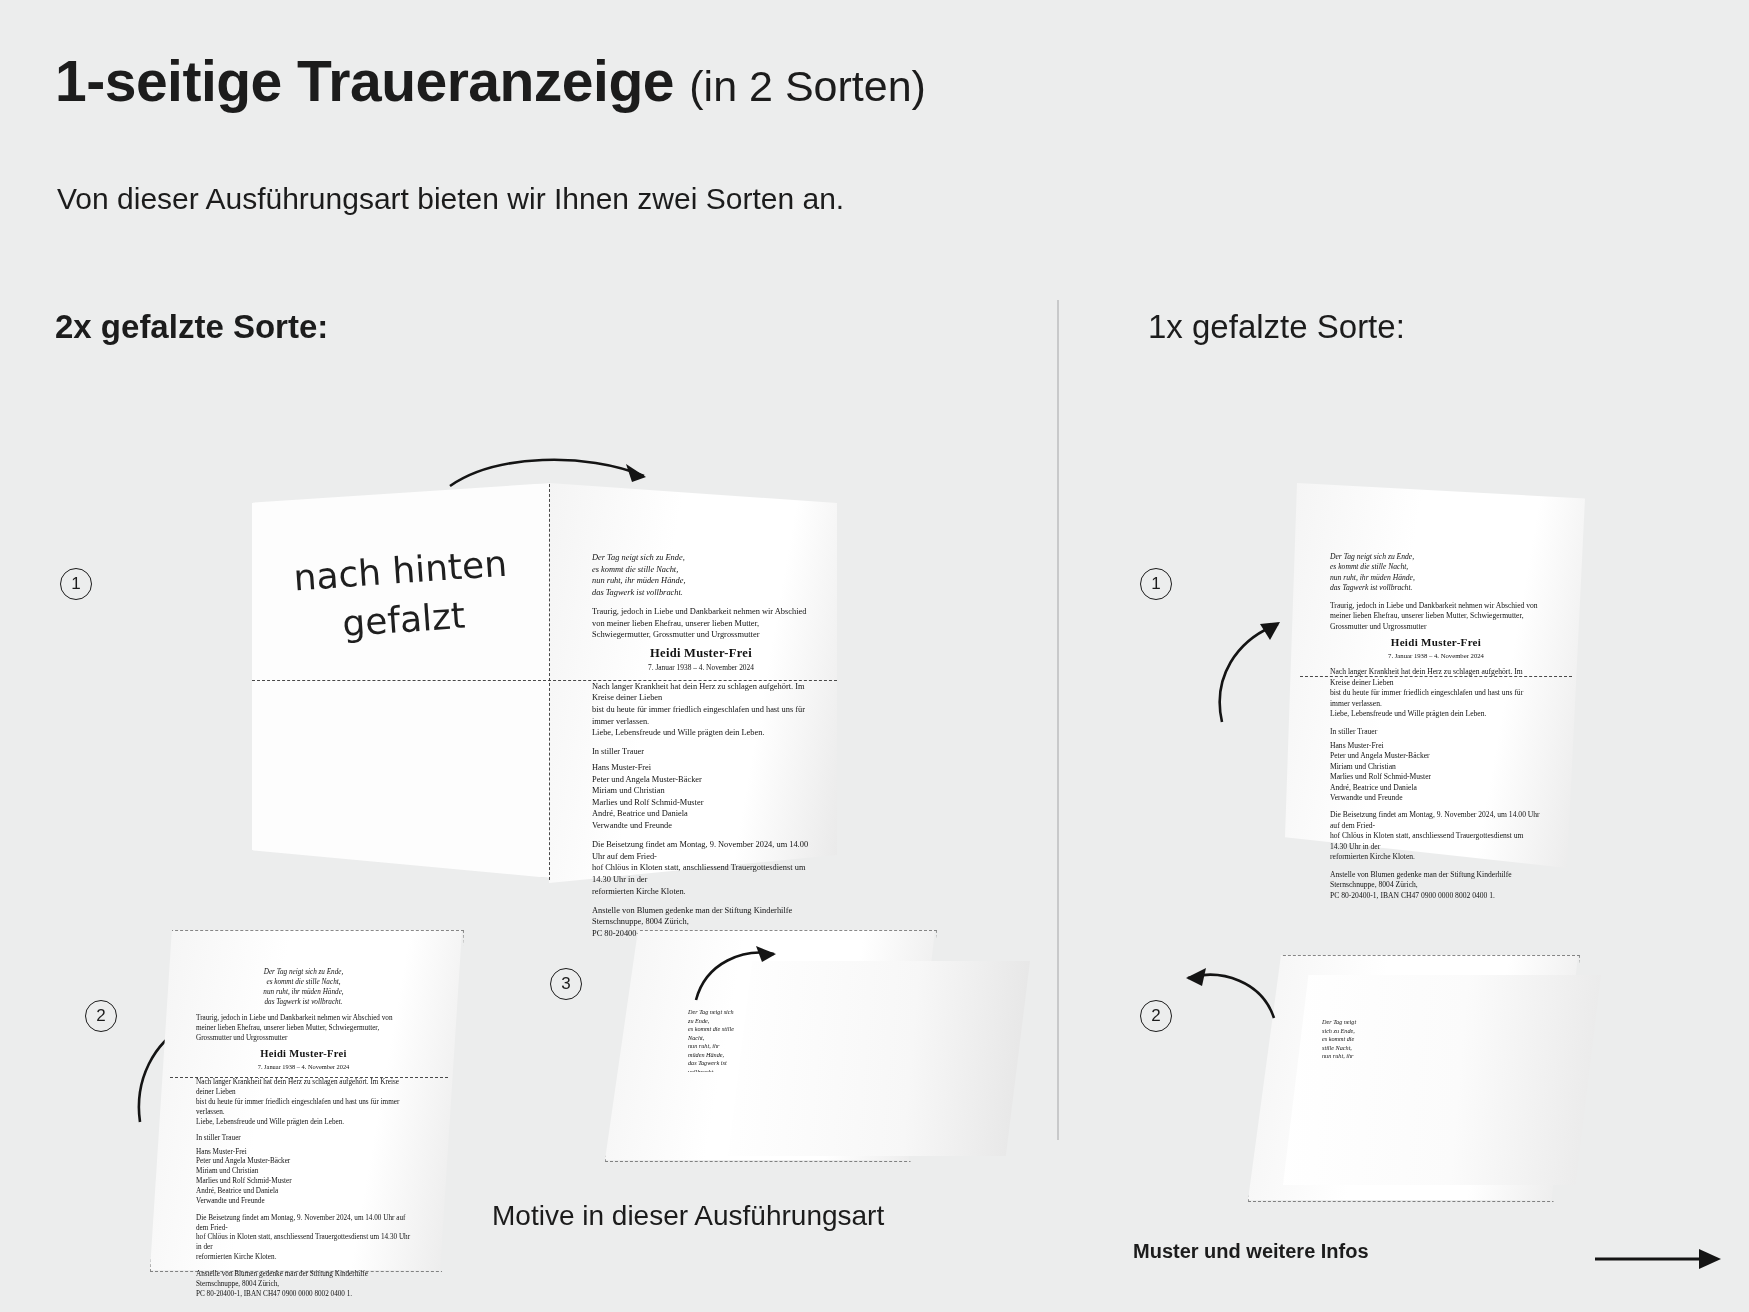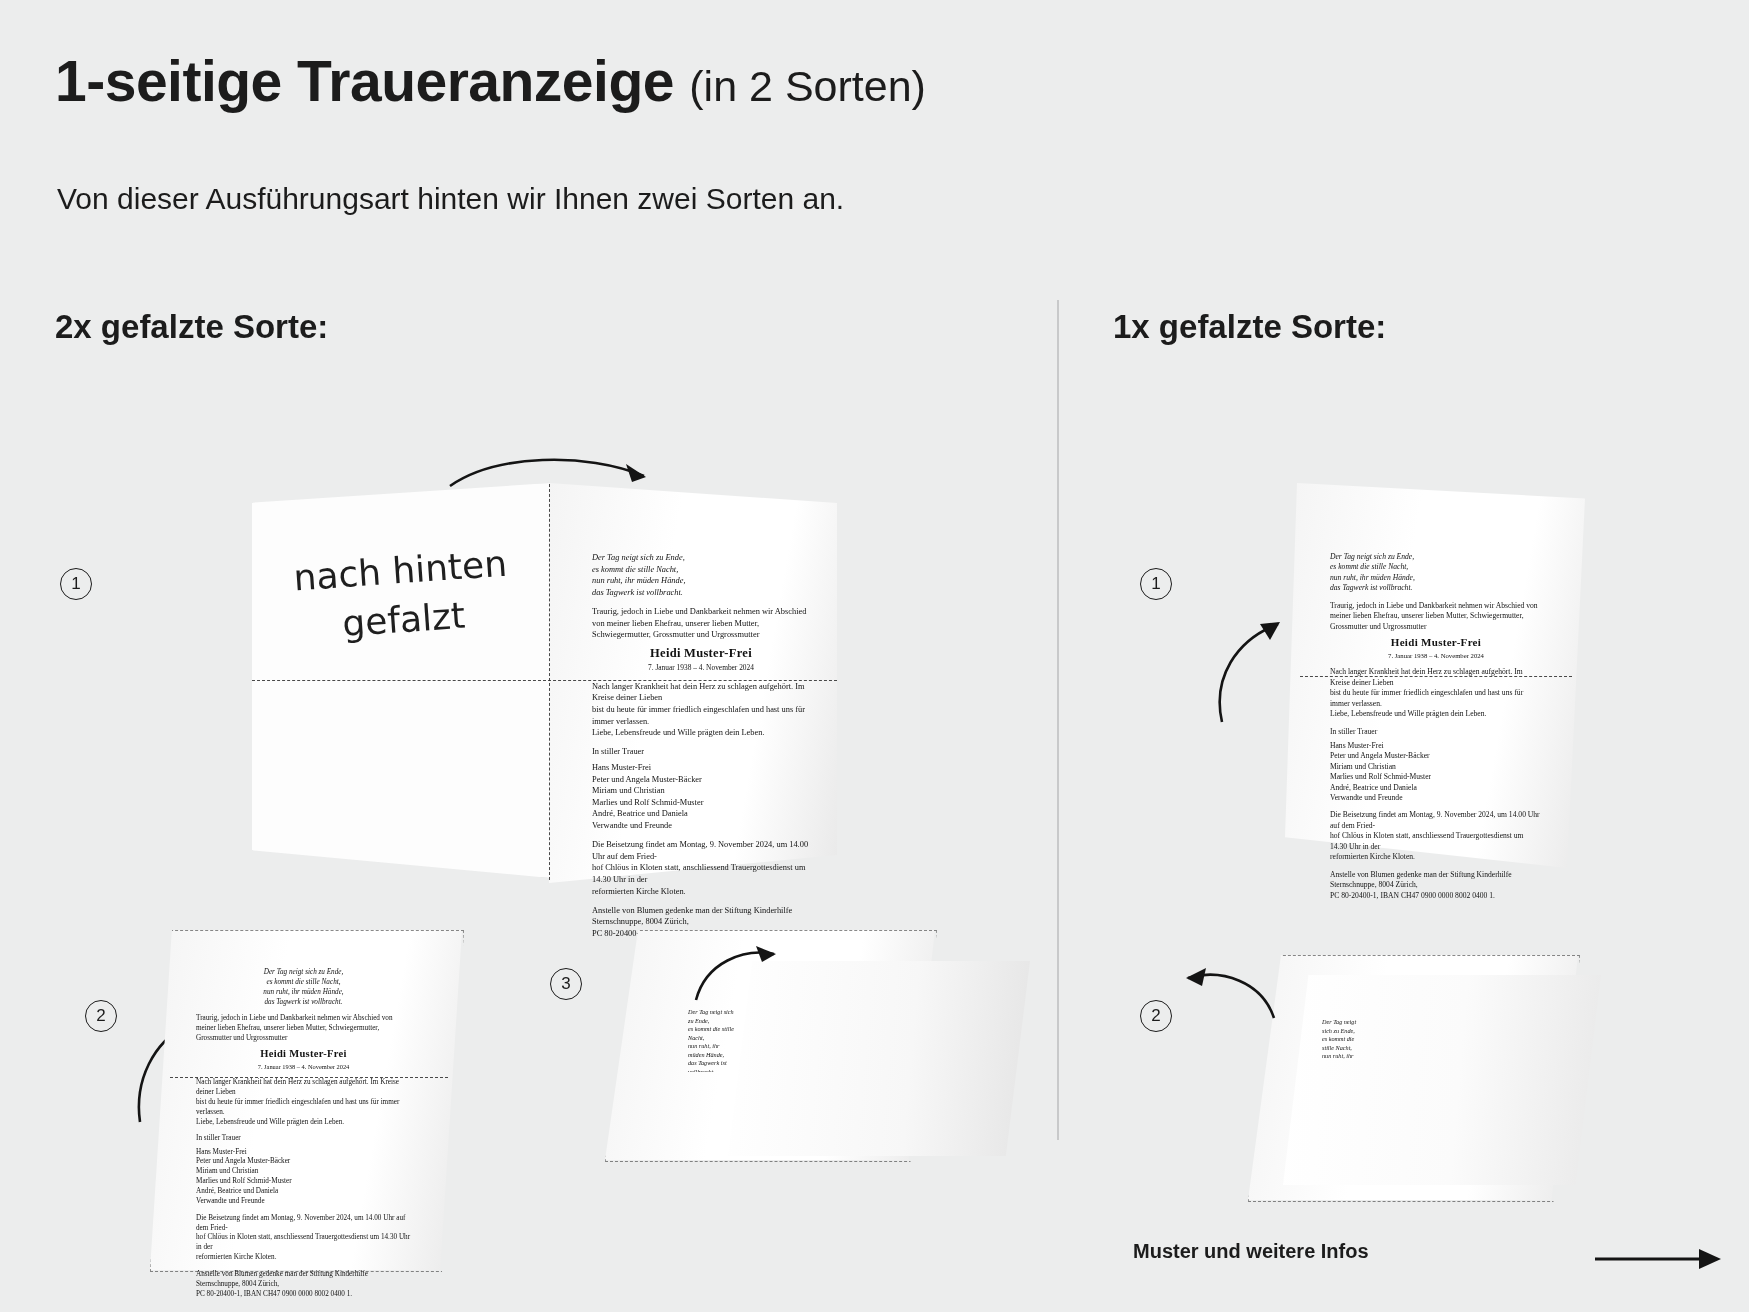--- a/index.html
+++ b/index.html
@@ -22,22 +22,22 @@
   .h1 .sub{font-size:43px;font-weight:400;letter-spacing:0;}
   .lead{
     position:absolute;left:57px;top:182px;
     font-size:30px;font-weight:400;
   }
   .sec-left{
     position:absolute;left:55px;top:308px;
     font-size:33px;font-weight:700;
   }
   .sec-right{
-    position:absolute;left:1113px;top:308px;
-    font-size:33px;font-weight:700;
+    position:absolute;left:1148px;top:308px;
+    font-size:33px;font-weight:400;
   }
 
   
   .divider{
     position:absolute;left:1057px;top:300px;width:2px;height:840px;
     background:#c8c9ca;
   }
 
   
   .step{
@@ -116,21 +116,21 @@
 </style>
 </head>
 <body>
 
 <div class="page">
 
   <div class="h1">
     <span>1-seitige Traueranzeige</span>
     <span class="sub">(in 2 Sorten)</span>
   </div>
-  <div class="lead">Von dieser Ausführungsart hinten wir Ihnen zwei Sorten an.</div>
+  <div class="lead">Von dieser Ausführungsart bieten wir Ihnen zwei Sorten an.</div>
 
   <div class="sec-left">2x gefalzte Sorte:</div>
   <div class="sec-right">1x gefalzte Sorte:</div>
 
   <div class="divider"></div>
 
   <div class="step" style="left:60px;top:568px;">1</div>
 
   <svg class="arrow" style="left:446px;top:452px;" width="220" height="60">
     <path d="M4,34 C50,2 140,0 198,24" stroke="#141414" stroke-width="2.6" fill="none"></path>
@@ -259,20 +259,21 @@
   <div class="obit obit-tiny" style="left:688px;top:1008px;width:46px;overflow:hidden;height:64px;">
     <div class="poem">
       <div>Der Tag neigt sich zu Ende,</div>
       <div>es kommt die stille Nacht,</div>
       <div>nun ruht, ihr müden Hände,</div>
       <div>das Tagwerk ist vollbracht.</div>
     </div>
   </div>
 
   <div class="caption" style="left:492px;top:1196px;width:560px;">
+    <div>Motive in dieser Ausführungsart</div>
   </div>
 
   <div class="step" style="left:1140px;top:568px;">1</div>
 
   <div class="sheet grad" style="left:1285px;top:483px;width:300px;height:385px;
               clip-path:polygon(4% 0%,100% 4%,94% 100%,0% 92%);"></div>
   <div class="foldline" style="left:1300px;top:676px;width:272px;"></div>
 
   <svg class="arrow" style="left:1208px;top:610px;" width="90" height="120">
     <path d="M14,112 C4,68 28,30 70,14" stroke="#141414" stroke-width="2.6" fill="none"></path>

